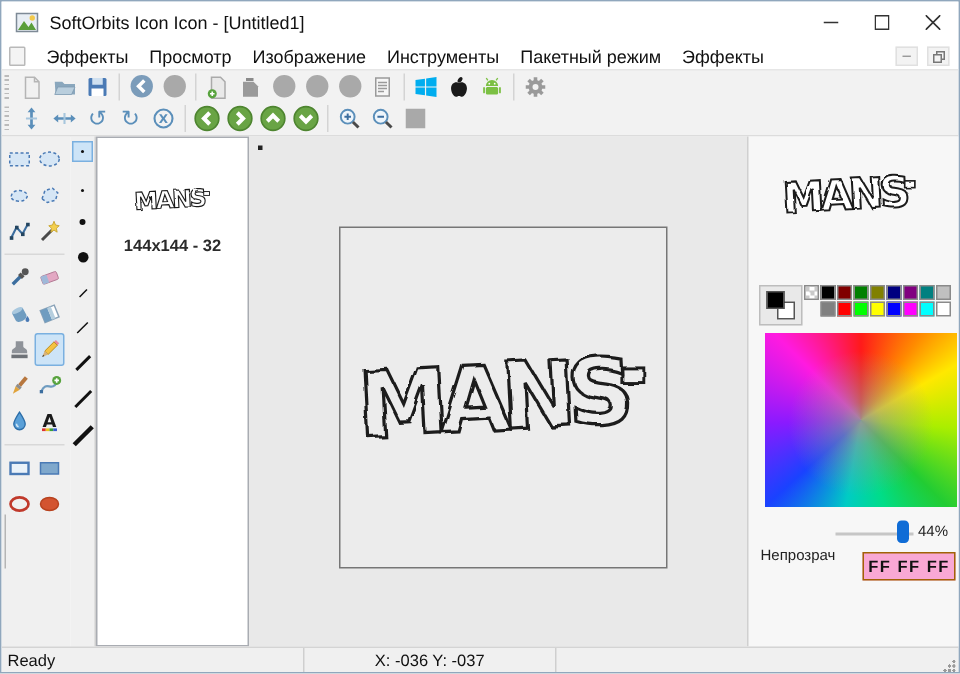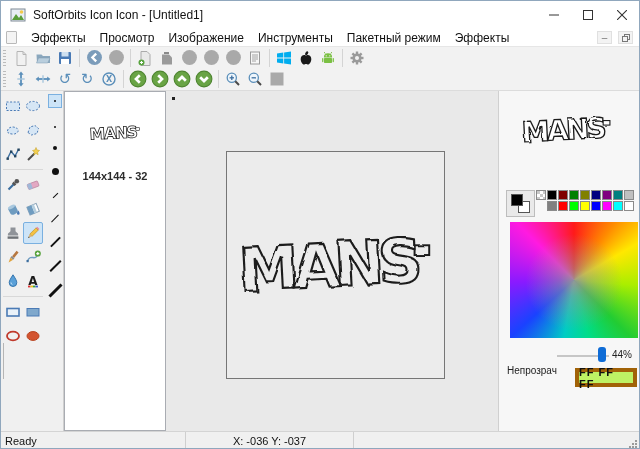--- a/index.html
+++ b/index.html
@@ -53,21 +53,21 @@
   .brushstrip { width:17px; height:100%; background:#f0f0f0; display:flex; flex-direction:column;
                 align-items:center; padding-top:3px; border-right:1px solid #cfcfcf; }
   .bsel { width:14px; height:14px; background:#cde4f7; border:1px solid #7ab0e0;
           display:flex; align-items:center; justify-content:center; margin-bottom:9px; }
   .bdot { border-radius:50%; background:#111; margin:9px 0; }
   .bline { background:#111; transform:rotate(-45deg); margin:11px 0; }
 
   .iconpanel { width:102px; height:100%; background:#fff; border:1px solid #a9acb2;
                display:flex; flex-direction:column; align-items:center; }
   .thumb { margin-top:28px; width:54px; }
-  .sizelabel { margin-top:24px; font-size:11px; font-weight:bold; color:#2b2b2b; }
+  .sizelabel { margin-top:12px; font-size:11px; font-weight:bold; color:#2b2b2b; }
 
   .workspace { width:332px; height:100%; background:#e9e9e9; position:relative; }
   .ws-dot { position:absolute; left:6px; top:6px; width:3px; height:3px; background:#222; }
   .canvas { position:absolute; left:60px; top:60px; width:219px; height:228px;
             background:#ececec; border:1px solid #767676;
             display:flex; align-items:center; justify-content:center; }
   .canvas svg { width:205px; }
 
   .rightpanel { width:143px; height:100%; background:#f7f7f7; border-left:1px solid #d0d0d0;
                 position:relative; }
@@ -97,26 +97,26 @@
                 color:#222; }
   .oplabel { position:absolute; left:8px; top:19px; }
   .sl-track { position:absolute; left:58px; top:9px; width:52px; height:2px; background:#c6c6c6; }
   .sl-handle { position:absolute; left:99px; top:1px; width:8px; height:15px; background:#0f6cd6;
                border-radius:3px; }
   .opvalue { position:absolute; left:113px; top:3px; }
 
   .hexbox { position:absolute; top:277px; width:62px; height:19px; display:flex; align-items:center;
             justify-content:center; font-size:11px; font-weight:bold; letter-spacing:1px; }
   .hex-fg { left:8px; background:#000; color:#fff; border:1px solid #444; }
-  .hex-bg { left:76px; background:#bef264; color:#111; border:4px solid #a16207; }
+  .hex-bg { left:76px; background:#f9a8d4; color:#111; border:1px solid #a16207; }
 
   
   .statusbar { position:absolute; left:0; top:430px; width:100%; height:19px; background:#f0f0f0;
                border-top:1px solid #d4d4d4; display:flex; font-size:11px; color:#111; }
-  .sb1 { width:185px; display:flex; align-items:center; padding-left:4px;
+  .sb1 { width:202px; display:flex; align-items:center; padding-left:4px;
          border-right:1px solid #cfcfcf; }
   .sb2 { width:168px; display:flex; align-items:center; justify-content:center;
          border-right:1px solid #cfcfcf; }
   .sb3 { flex:1; position:relative; }
   .gripdots { position:absolute; right:2px; bottom:2px; width:9px; height:9px;
     background:
       radial-gradient(circle at 8px 2px, #9a9a9a 1px, transparent 1.2px),
       radial-gradient(circle at 8px 5px, #9a9a9a 1px, transparent 1.2px),
       radial-gradient(circle at 5px 5px, #9a9a9a 1px, transparent 1.2px),
       radial-gradient(circle at 8px 8px, #9a9a9a 1px, transparent 1.2px),

